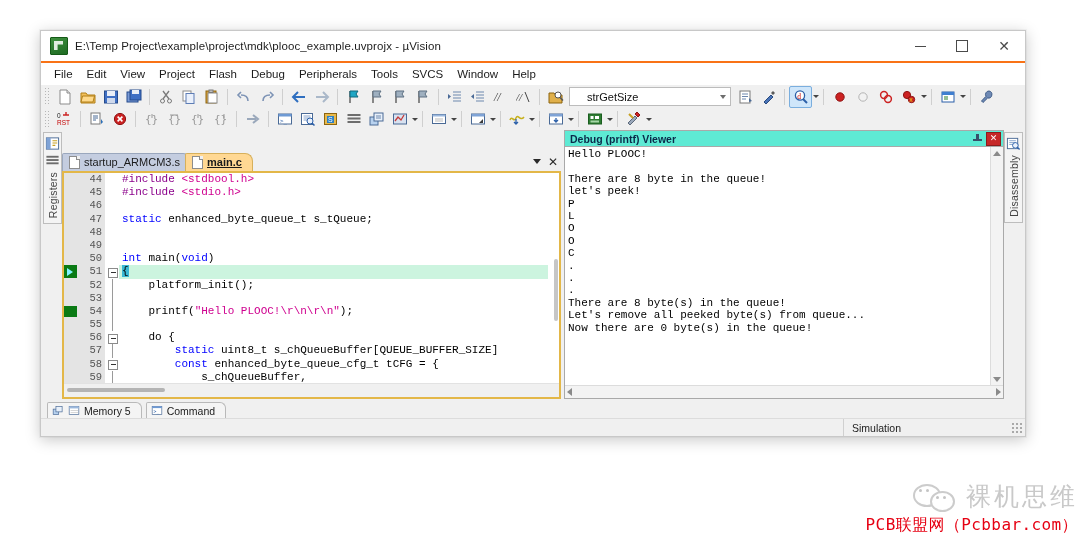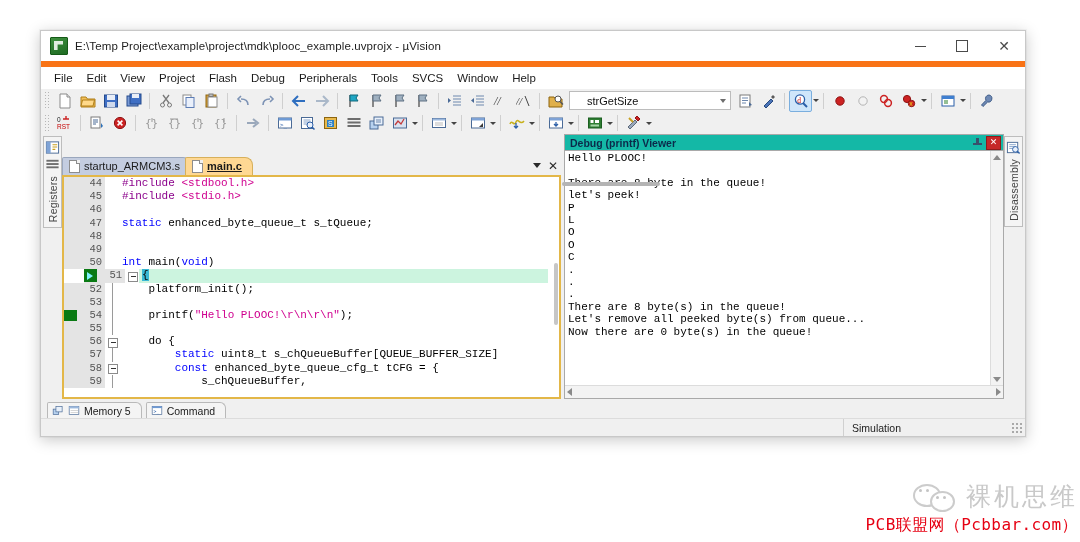--- a/index.html
+++ b/index.html
@@ -13,21 +13,21 @@
   #app-window{
     position:absolute;left:40px;top:30px;width:984px;height:405px;
     background:#f0f0f0;
     border:1px solid #c8c8c8;
     box-shadow:0 3px 14px rgba(0,0,0,.22), 0 0 0 1px rgba(0,0,0,.03);
     display:flex;flex-direction:column;
   }
   
   .titlebar{
     height:30px;background:#ffffff;display:flex;align-items:center;
-    flex:0 0 auto;border-bottom:6px solid #f97316;
+    flex:0 0 auto;border-bottom:2px solid #f97316;
   }
   .app-icon{
     width:16px;height:16px;margin-left:9px;margin-right:7px;flex:0 0 auto;
     background:linear-gradient(160deg,#3f8f3f,#1e6b22);
     border:1px solid #155a17;border-radius:1px;position:relative;
   }
   .app-icon::after{
     content:"";position:absolute;left:3px;top:3px;width:9px;height:9px;
     background:#ffffff;opacity:.85;
     clip-path:polygon(0 0,100% 0,100% 40%,40% 40%,40% 100%,0 100%);
@@ -90,31 +90,31 @@
   .pgicon{width:9px;height:11px;background:#fff;border:1px solid #8d8d8d;
           margin-right:4px;position:relative;flex:0 0 auto;}
   .pgicon::after{content:"";position:absolute;right:-1px;top:-1px;width:3px;height:3px;
           background:#f0f0f0;border-left:1px solid #8d8d8d;border-bottom:1px solid #8d8d8d;}
   .edtab-ctrls{margin-left:auto;display:flex;align-items:center;padding-right:3px;gap:7px;}
   .edt-caret{width:0;height:0;border-left:4px solid transparent;border-right:4px solid transparent;
              border-top:5px solid #2a2a2a;}
   .edt-x{font-size:12px;color:#2a2a2a;line-height:1;font-family:"DejaVu Sans",sans-serif;}
 
   .editor-body{flex:1;border:2px solid #e3b748;background:#fff;display:flex;
-               flex-direction:row;min-height:0;}
+               flex-direction:column;min-height:0;}
   .code-area{flex:1;display:flex;min-height:0;overflow:hidden;position:relative;}
   .crow{height:13.2px;line-height:13.2px;display:flex;font-family:"Liberation Mono",monospace;
         font-size:11px;white-space:pre;}
   .c-bp{width:13px;flex:0 0 auto;position:relative;background:#e4e4e4;}
   .c-ln{width:25px;flex:0 0 auto;text-align:right;padding-right:3px;color:#555;background:#e4e4e4;
         font-size:10.5px;}
   .c-fold{width:14px;flex:0 0 auto;background:#fff;position:relative;}
   .c-txt{flex:1;padding-left:3px;color:#000;min-width:0;overflow:hidden;}
   .crow.cur .c-txt{background:#ccf4df;}
-  .crow.cur{background:transparent;margin-left:20px;}
+  .crow.cur{background:transparent;}
   
   .mk-arrow{position:absolute;left:0;top:0;width:13px;height:13px;background:#0a7a14;}
   .mk-arrow::after{content:"";position:absolute;left:3px;top:2.5px;width:0;height:0;
       border-top:4px solid transparent;border-bottom:4px solid transparent;border-left:6px solid #7ff3ff;}
   .mk-block{position:absolute;left:0;top:1px;width:13px;height:11px;background:#0a7a14;}
   
   .fold-box{position:absolute;left:3px;top:2.5px;width:8px;height:8px;border:1px solid #8b8b8b;
             background:#fff;}
   .fold-box::after{content:"";position:absolute;left:1.5px;top:3px;width:5px;height:1px;background:#333;}
   .fold-line{position:absolute;left:7px;top:0;bottom:0;width:1px;background:#9a9a9a;}
@@ -126,21 +126,21 @@
   .selbox{background:#3ab8d4;color:#000;}
 
   .ed-vscroll{position:absolute;right:0;top:0;bottom:0;width:11px;background:#fff;}
   .ed-vthumb{position:absolute;right:1px;top:86px;width:4px;height:62px;background:#c6c6c6;border-radius:2px;}
   .ed-hscroll{height:13px;background:#f0f0f0;flex:0 0 auto;position:relative;border-top:1px solid #e2e2e2;}
   .ed-hthumb{position:absolute;left:3px;top:4px;width:98px;height:4px;background:#b4b4b4;border-radius:2px;}
 
   
   .dbg-pane{width:440px;flex:0 0 auto;display:flex;flex-direction:column;min-height:0;
             margin-left:3px;}
-  .dbg-head{height:15px;display:flex;align-items:center;background:#14b8a6;
+  .dbg-head{height:15px;display:flex;align-items:center;background:#5eead4;
             border:1px solid #a9a9a9;border-bottom:none;flex:0 0 auto;padding:0 2px;}
   .dbg-title{font-size:10.5px;font-weight:bold;color:#0b2a4a;padding-left:3px;}
   .dbg-hctrl{margin-left:auto;display:flex;align-items:center;gap:3px;}
   .pin{width:11px;height:11px;position:relative;}
   .pin::before{content:"";position:absolute;left:4px;top:1px;width:3px;height:6px;background:#38506b;}
   .pin::after{content:"";position:absolute;left:1px;top:6px;width:9px;height:2px;background:#38506b;}
   .dbg-close{width:13px;height:12px;background:#c62828;border:1px solid #8e1c1c;
              color:#fff;font-size:9px;line-height:11px;text-align:center;font-family:"DejaVu Sans",sans-serif;}
   .dbg-body{flex:1;border:1px solid #a9a9a9;background:#fff;display:flex;flex-direction:column;min-height:0;}
   .dbg-text-wrap{flex:1;display:flex;min-height:0;overflow:hidden;}

